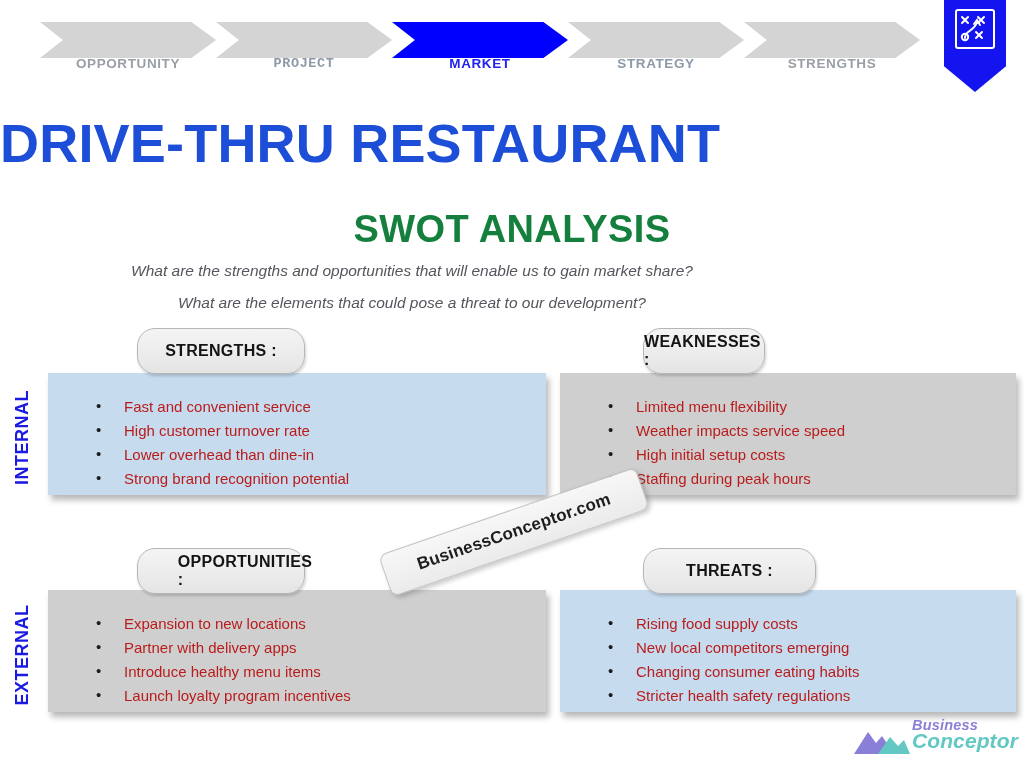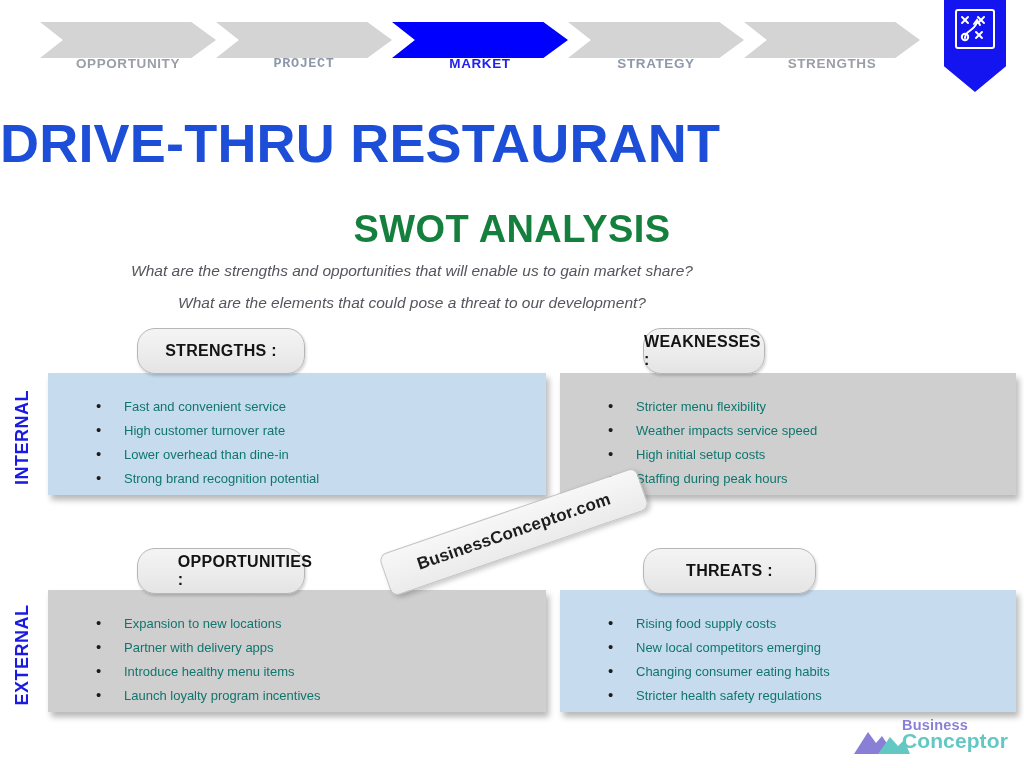--- a/index.html
+++ b/index.html
@@ -151,23 +151,23 @@
     letter-spacing: 0.3px;
   }
 
   .bullet-list {
     list-style: none;
     margin: 0;
     padding: 22px 0 0 44px;
   }
   .bullet-list li {
     position: relative;
-    font-size: 13px;
+    font-size: 15px;
     line-height: 23.4px;
-    color: #0f766e;
+    color: #b91c1c;
     padding-left: 32px;
     margin-bottom: 0.6px;
   }
   .bullet-list li::before {
     content: "•";
     position: absolute;
     left: 4px;
     top: -1px;
     font-size: 15px;
     color: #1c1c1c;
@@ -197,22 +197,23 @@
   }
 
   
   #footer-logo {
     position: absolute;
     right: 14px; bottom: 8px;
     width: 158px; height: 44px;
   }
   #footer-logo .logo-text {
     position: absolute;
-    left: 50px; top: 2px;
+    left: 60px; top: 2px;
     line-height: 1.02;
+    font-style: italic;
   }
   #footer-logo .logo-business {
     font-size: 14.5px;
     font-weight: bold;
     color: #8a7fd6;
     display: block;
     letter-spacing: 0.2px;
   }
   #footer-logo .logo-conceptor {
     font-size: 21px;
@@ -284,21 +285,21 @@
     <li>Lower overhead than dine-in</li>
     <li>Strong brand recognition potential</li>
   </ul>
 </div>
 <div class="quad-header" style="left:137px; top:328px; width:168px;">
   <span>STRENGTHS :</span>
 </div>
 
 <div class="quad-box gray" style="left:560px; top:373px; width:456px; height:122px;">
   <ul class="bullet-list">
-    <li>Stricter menu flexibility</li>
+    <li>Limited menu flexibility</li>
     <li>Weather impacts service speed</li>
     <li>High initial setup costs</li>
     <li>Staffing during peak hours</li>
   </ul>
 </div>
 <div class="quad-header" style="left:643px; top:328px; width:122px;">
   <span>WEAKNESSES :</span>
 </div>
 
 <div class="quad-box gray" style="left:48px; top:590px; width:498px; height:122px;">

